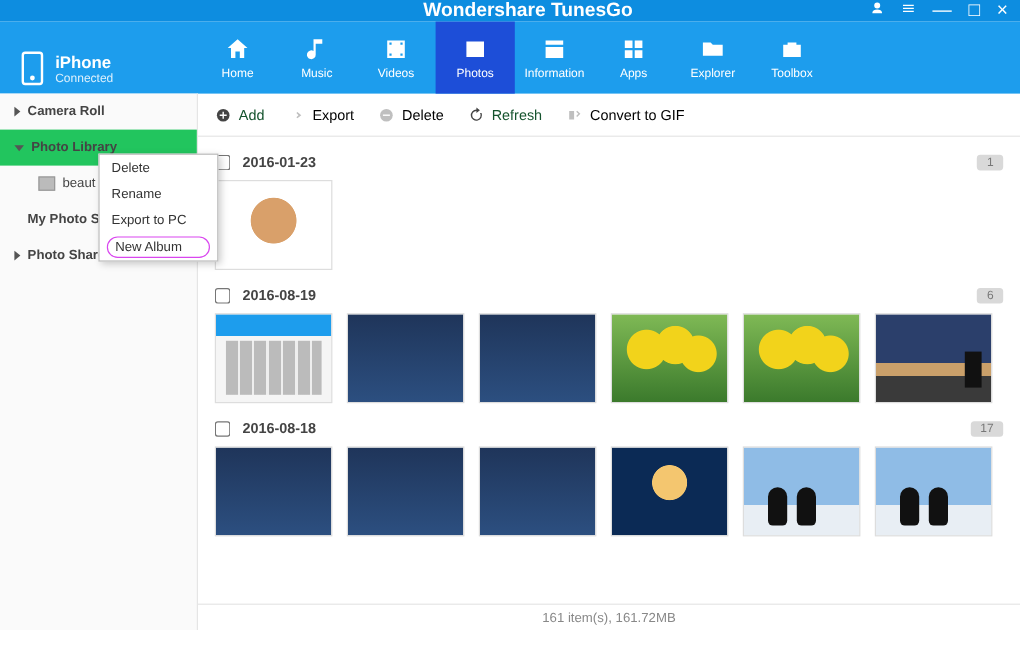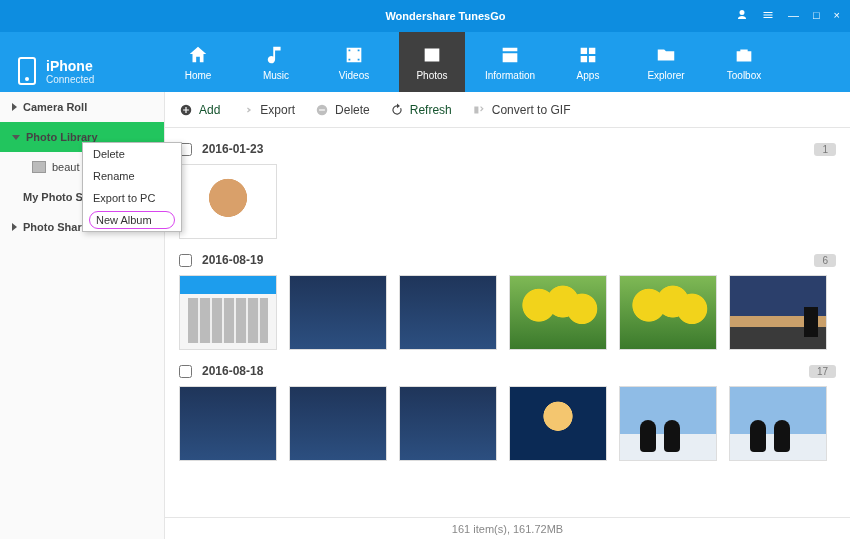--- a/index.html
+++ b/index.html
@@ -1,33 +1,33 @@
 <!DOCTYPE html>
 <html><head>
 <meta charset="utf-8">
 <style>
   * { margin: 0; padding: 0; box-sizing: border-box; font-family: "Segoe UI", Arial, sans-serif; }
   body { width: 850px; height: 551px; background: #fff; overflow: hidden; font-size: 12px; color: #444; }
 
   
-  .titlebar { height: 32px; background: #0d8de0; display: flex; align-items: center; color: #fff; font-size: 11px; }
+  .titlebar { height: 18px; background: #0d8de0; display: flex; align-items: center; color: #fff; font-size: 16px; }
   .titlebar .title { flex: 1; text-align: center; font-weight: 600; }
   .titlebar .winbtns { display: flex; gap: 14px; padding: 0 10px; }
   .titlebar .winbtns span { cursor: pointer; }
 
   
   .header { height: 60px; background: #1d9ded; display: flex; color: #fff; }
   .device { width: 165px; display: flex; align-items: center; gap: 10px; padding-left: 18px; margin-top: 18px; }
   .device .phone-ic { width: 18px; height: 28px; border: 2px solid #fff; border-radius: 3px; position: relative; }
   .device .phone-ic::after { content: ""; position: absolute; bottom: 2px; left: 50%; transform: translateX(-50%); width: 4px; height: 4px; border-radius: 50%; background: #fff; }
   .device .name { font-size: 14px; font-weight: 600; }
   .device .status { font-size: 10px; opacity: .85; }
-  .tabs { flex: 1; display: flex; gap: 12px; }
+  .tabs { flex: 1; display: flex; }
   .tab { width: 66px; display: flex; flex-direction: column; align-items: center; justify-content: center; gap: 4px; font-size: 10px; cursor: pointer; }
-  .tab.active { background: #404040; justify-content: center; }
+  .tab.active { background: #1d4ed8; justify-content: center; }
   .tab .ic { width: 22px; height: 22px; display: flex; align-items: center; justify-content: center; }
   .tab svg { fill: #fff; }
 
   
   .body { display: flex; height: calc(551px - 82px - 22px); }
   .sidebar { width: 165px; border-right: 1px solid #e5e5e5; background: #fafafa; position: relative; }
   .side-item { padding: 9px 12px; font-size: 11px; font-weight: 600; display: flex; align-items: center; gap: 6px; cursor: pointer; }
   .side-item.selected { background: #22c55e; }
   .side-sub { padding: 9px 12px 9px 32px; font-size: 11px; display: flex; align-items: center; gap: 6px; cursor: pointer; }
   .side-sub .thumb { width: 14px; height: 12px; background: #bbb; border:1px solid #999; }
@@ -37,21 +37,21 @@
 
   
   .ctxmenu { position: absolute; left: 82px; top: 50px; width: 100px; background: #fff; border: 1px solid #bbb; box-shadow: 2px 2px 6px rgba(0,0,0,.2); z-index: 50; }
   .ctxmenu div { padding: 5px 10px; font-size: 11px; cursor: pointer; color:#333;}
   .ctxmenu .hl { border: 1px solid #d946ef; border-radius: 9px; margin: 2px 6px; padding: 2px 6px; }
 
   
   .main { flex: 1; display: flex; flex-direction: column; }
   .toolbar { height: 36px; border-bottom: 1px solid #e5e5e5; display: flex; align-items: center; gap: 20px; padding: 0 14px; font-size: 12px; }
   .tbtn { display: flex; align-items: center; gap: 6px; color: #14532d; cursor: pointer; }
-  .tbtn.disabled { color: #404040; cursor: default; }
+  .tbtn.disabled { color: #000000; cursor: default; }
   .tic { width: 14px; height: 14px; display:flex; align-items:center; justify-content:center;}
 
   .content { flex: 1; overflow-y: auto; padding: 10px 14px 0 14px; }
   .grp-head { display: flex; align-items: center; gap: 10px; margin: 4px 0 8px 0; }
   .grp-head input[type=checkbox] { width: 13px; height: 13px; }
   .grp-head .date { font-weight: 600; font-size: 12px; }
   .grp-head .spacer { flex: 1; }
   .badge { background: #d9d9d9; color: #777; font-size: 10px; padding: 1px 8px; border-radius: 3px; }
   .thumbs { display: flex; gap: 12px; margin-bottom: 14px; }
   .thumb-box { width: 98px; height: 75px; border: 1px solid #ddd; background: #eee; display:flex; align-items:center; justify-content:center; overflow:hidden;}

